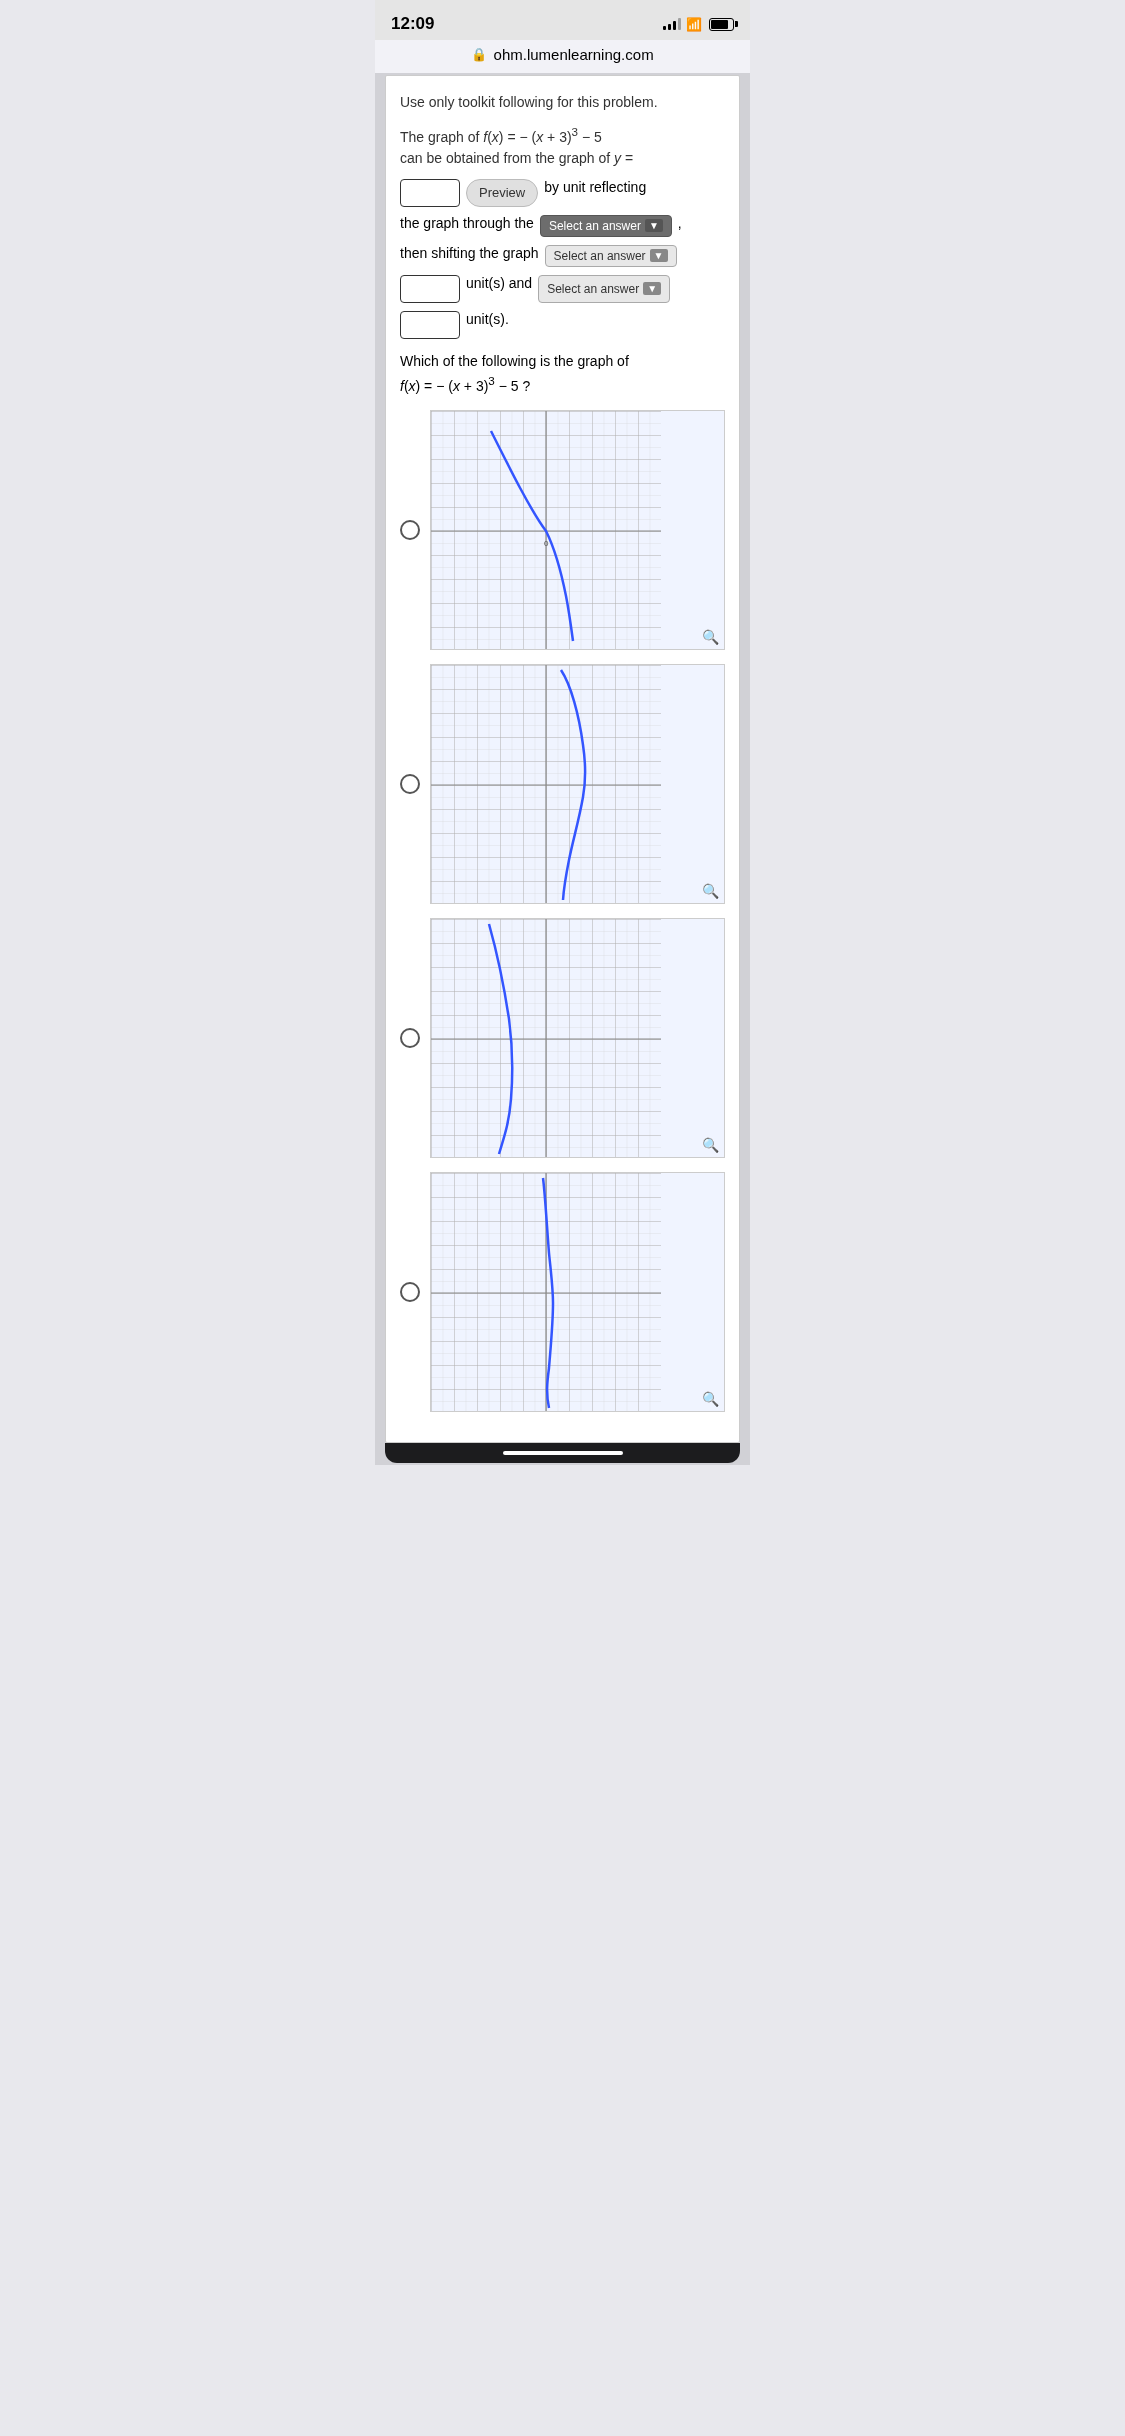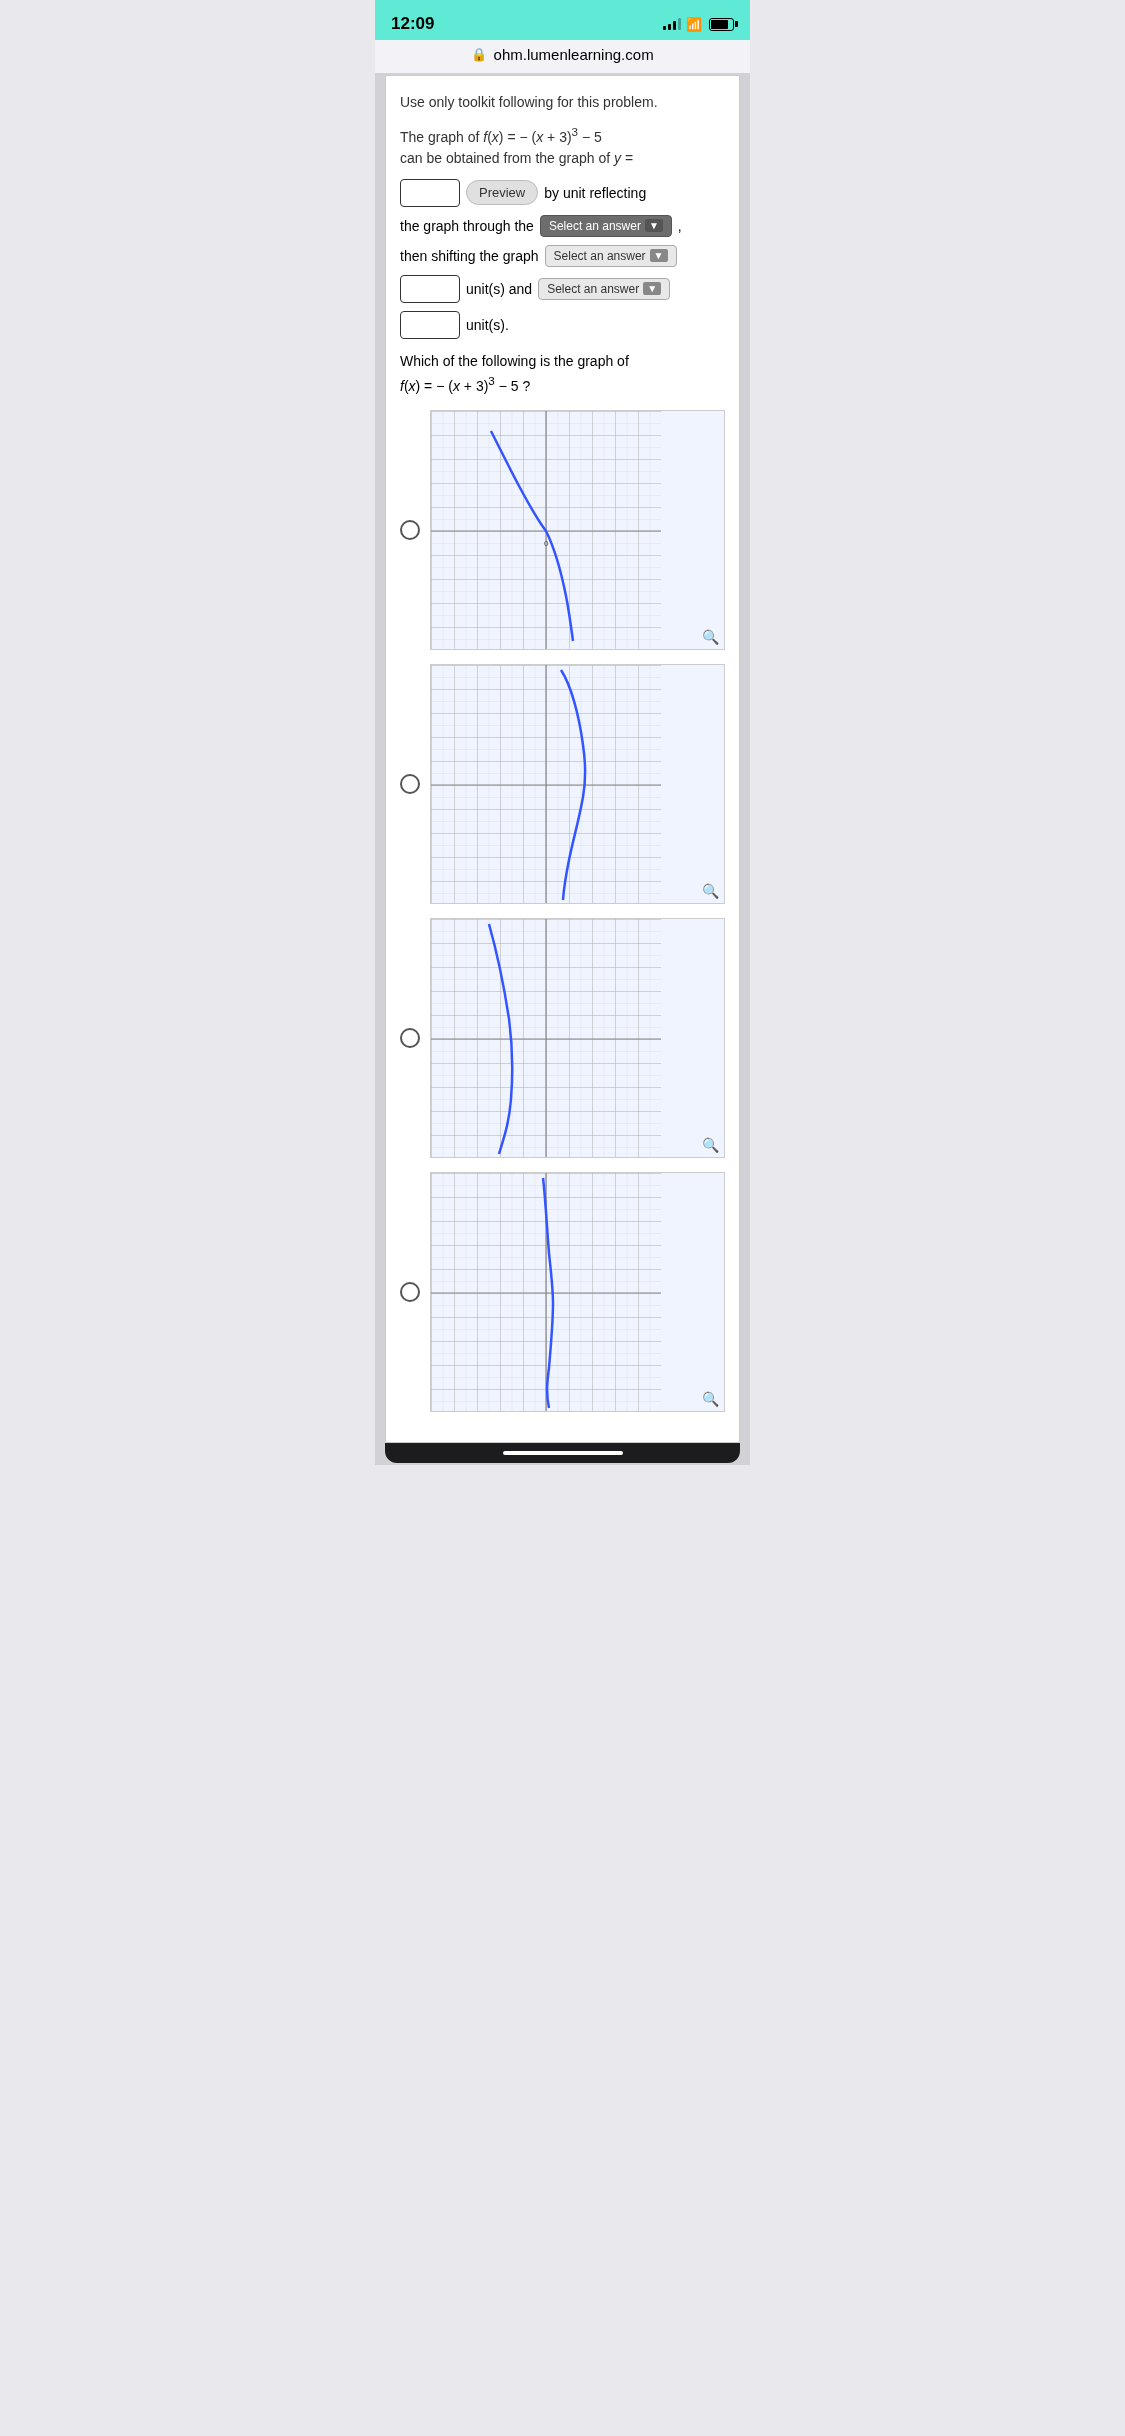--- a/index.html
+++ b/index.html
@@ -11,21 +11,21 @@
       margin: 0 auto;
       min-height: 812px;
     }
 
     
     .status-bar {
       display: flex;
       justify-content: space-between;
       align-items: center;
       padding: 14px 16px 6px;
-      background: #5eead4;
+      background: #e5e5e5;
       gap: 43px;
     }
     .status-time {
       font-size: 17px;
       font-weight: 600;
       color: #000;
     }
     .status-icons {
       display: flex;
       align-items: center;
@@ -112,21 +112,20 @@
 
     .problem-text {
       font-size: 14px;
       color: #333;
       line-height: 1.5;
       margin-bottom: 10px;
     }
 
     .inline-row {
       display: flex;
-      align-items: center;
       flex-wrap: wrap;
       gap: 6px;
       margin: 8px 0;
     }
 
     .text-input-box {
       border: 1.5px solid #333;
       border-radius: 4px;
       width: 60px;
       height: 28px;

